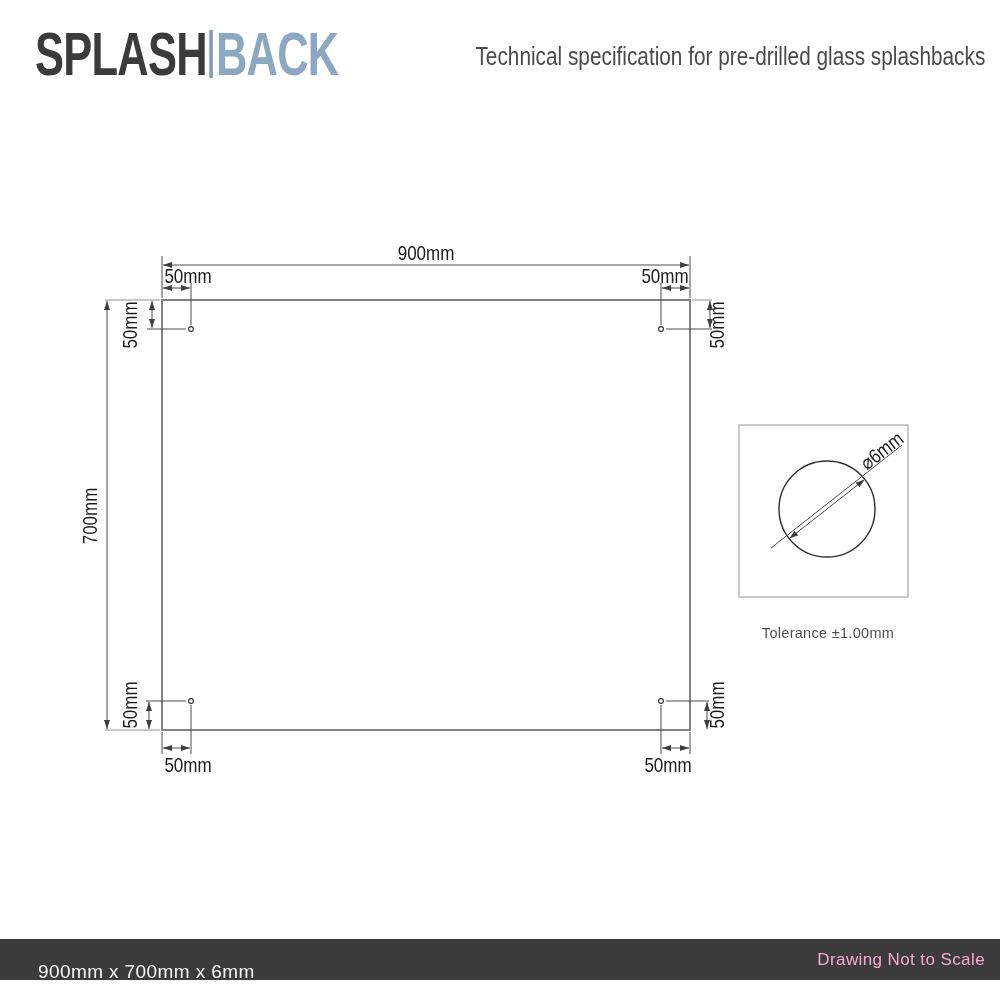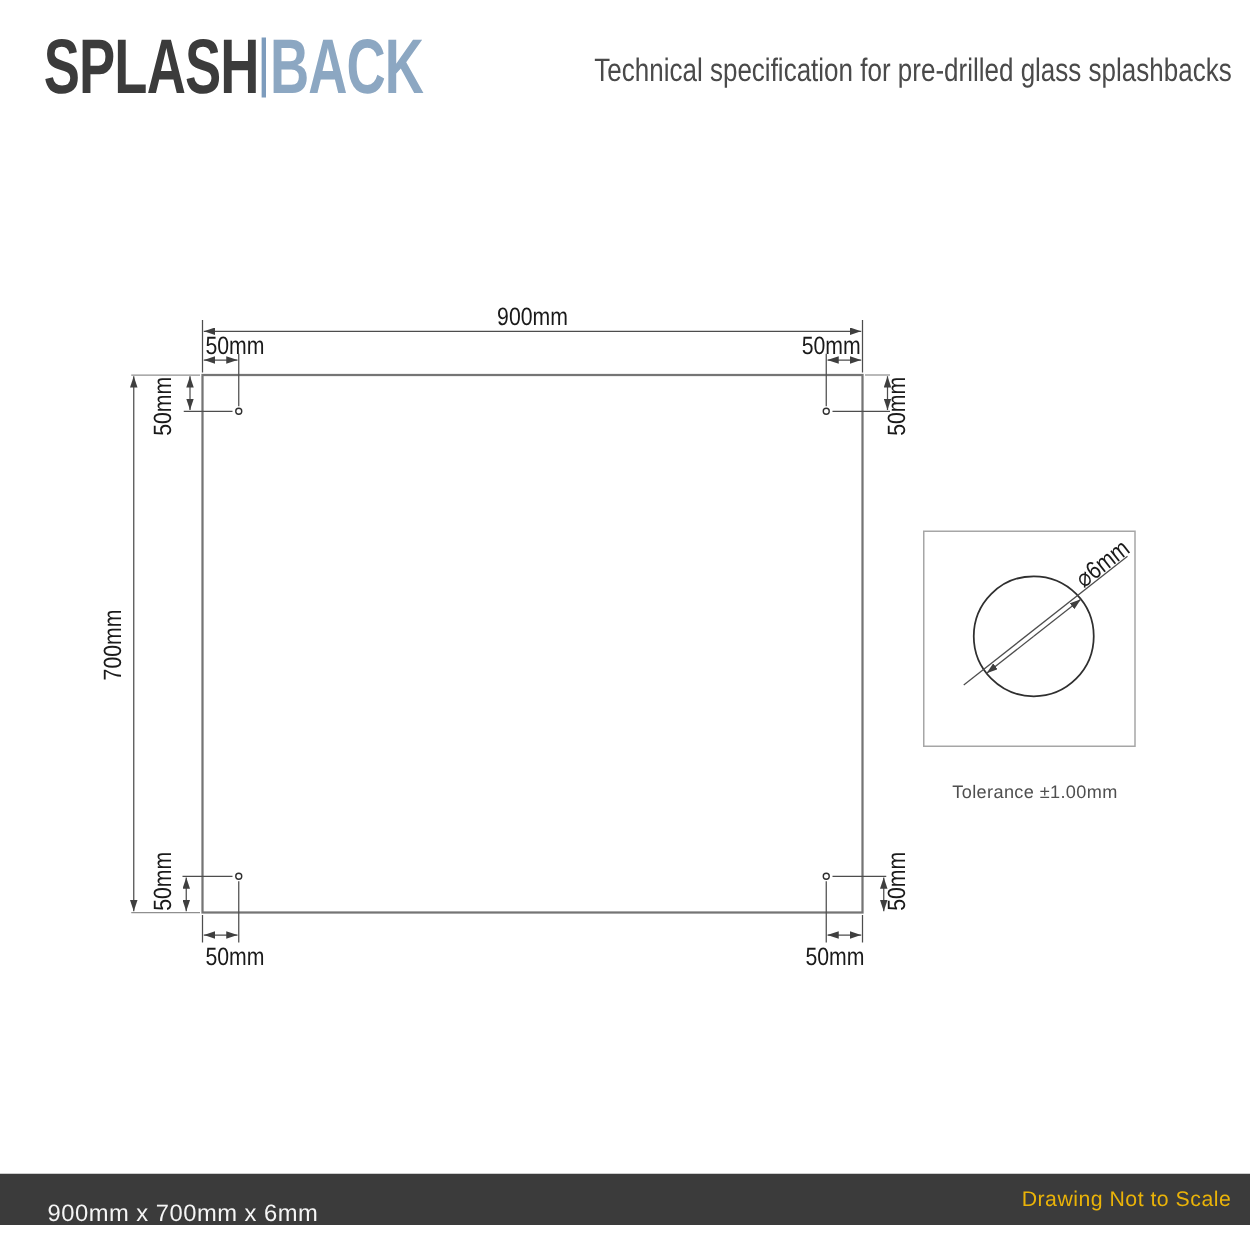--- a/index.html
+++ b/index.html
@@ -18,21 +18,21 @@
   
   svg{position:absolute;left:0;top:0;}
   .dim-t{font-size:20px;fill:#1a1a1a;font-family:"Liberation Sans","DejaVu Sans",sans-serif;}
   .tol-t{font-size:14.5px;fill:#4f4f4f;letter-spacing:0.3px;font-family:"Liberation Sans","DejaVu Sans",sans-serif;}
   .dl{stroke:#4d4d4d;stroke-width:1;fill:none;}
   .xl{stroke:#8f8f8f;stroke-width:1;fill:none;}
 
   
   .footer{position:absolute;left:0;top:939px;width:1000px;height:41px;background:#3b3b3b;}
   .footer .dims{position:absolute;left:38px;top:12px;line-height:41px;font-size:19px;color:#f5f5f5;letter-spacing:0.4px;}
-  .footer .note{position:absolute;right:15px;top:0;line-height:41px;font-size:17px;color:#eab308;letter-spacing:0.4px;}
+  .footer .note{position:absolute;right:15px;top:0;line-height:41px;font-size:17px;color:#f9a8d4;letter-spacing:0.4px;}
 </style>
 </head>
 <body>
 
 <div class="stage">
 
   <div class="logo">
     <span class="p1">SPLASH</span>
     <span class="sep"></span>
     <span class="p2">BACK</span>

